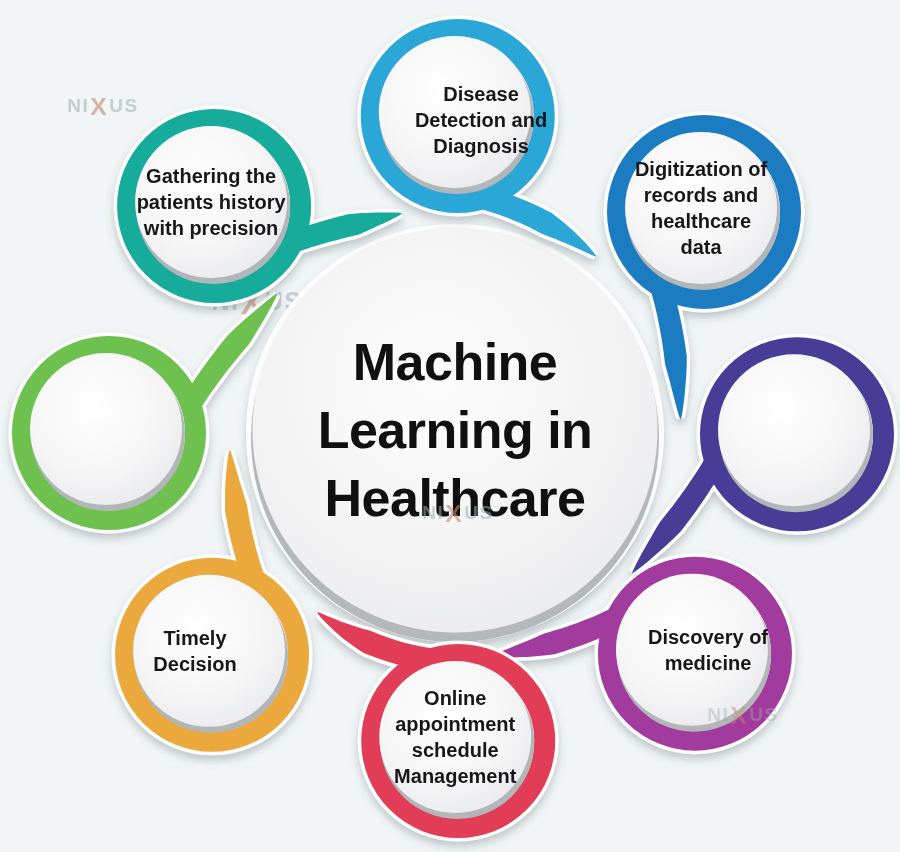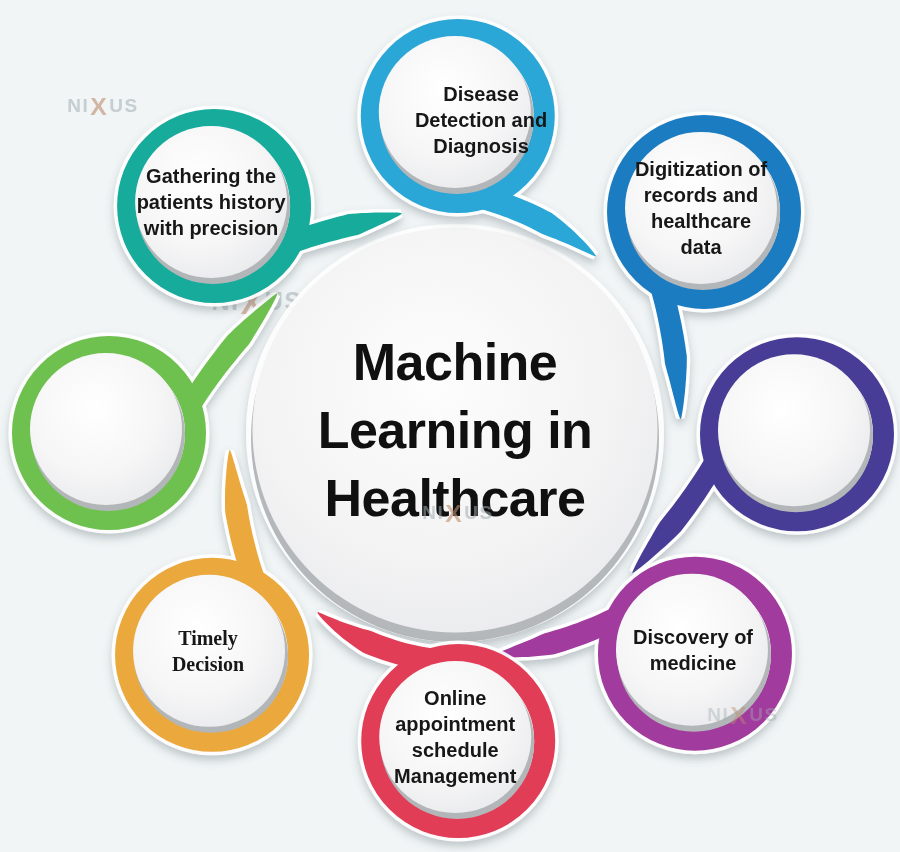--- a/index.html
+++ b/index.html
@@ -119,27 +119,27 @@
 Learning in
 Healthcare</div>
 
   <div class="label sat-label" style="left: 481px; top: 112.012px; margin-top: 8px;">Disease
 Detection and
 Diagnosis</div>
   <div class="label sat-label" style="left: 701.017px; top: 207.913px;">Digitization of
 records and
 healthcare
 data</div>
-  <div class="label sat-label" style="left: 693px; top: 649.662px; text-align: center;">Discovery of
+  <div class="label sat-label" style="left: 708px; top: 649.662px; text-align: center;">Discovery of
 medicine</div>
   <div class="label sat-label" style="left: 455.225px; top: 736.983px;">Online
 appointment
 schedule
 Management</div>
-  <div class="label sat-label" style="left: 208px; top: 650.845px; font-family: Liberation Serif, serif;">Timely
+  <div class="label sat-label" style="left: 195px; top: 650.845px;">Timely
 Decision</div>
   <div class="label sat-label" style="left: 211.107px; top: 201.994px;">Gathering the
 patients history
 with precision</div>
 
   <div class="wm wm-over wm2"><span>NI</span><span class="wx">X</span><span>US</span></div>
   <div class="wm wm-over wm3"><span>NI</span><span class="wx">X</span><span>US</span></div>
 
 </div>
 

